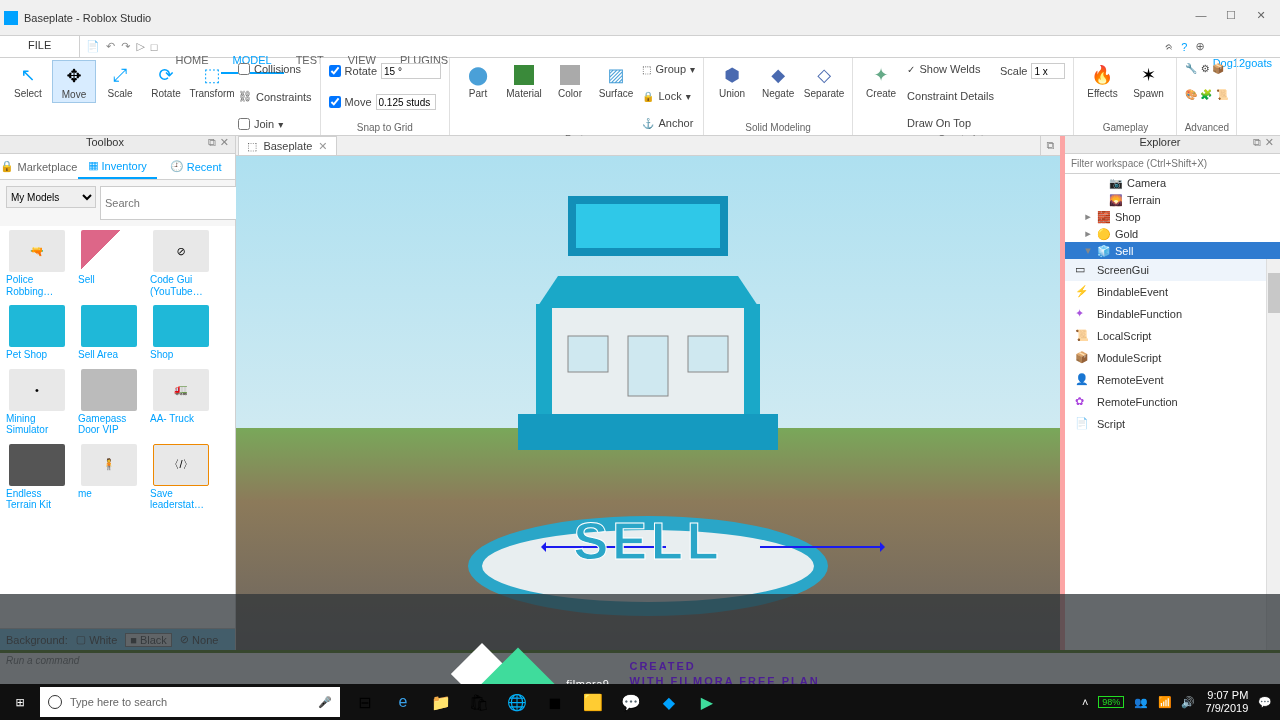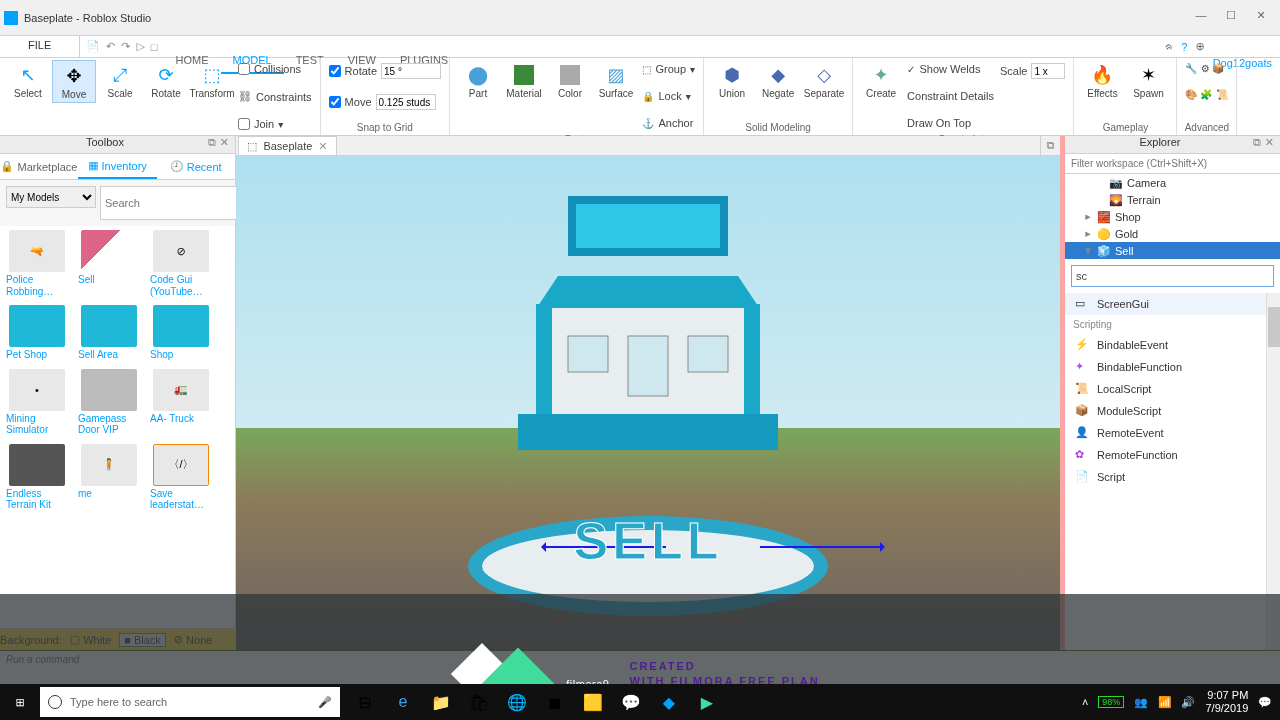--- a/index.html
+++ b/index.html
@@ -48,21 +48,21 @@
 .toolbox-tab.active { color: #00a2ff; border-bottom: 2px solid #00a2ff; }
 .toolbox-search-row { display: flex; padding: 6px; gap: 4px; background: #f6f6f6; }
 .toolbox-search-row select { flex: 0 0 90px; height: 22px; border: 1px solid #ccc; font-size: 10px; }
 .toolbox-search-row input { flex: 1; height: 34px; border: 1px solid #ccc; padding: 0 4px; }
 .toolbox-search-row .sbtn { width: 22px; height: 22px; border: 1px solid #ccc; background: #fff; display: flex; align-items: center; justify-content: center; color: #888; }
 .toolbox-grid { flex: 1; overflow: hidden; background: #fff; }
 .tb-row { display: flex; padding: 4px 6px; gap: 10px; }
 .tb-item { width: 62px; display: flex; flex-direction: column; align-items: center; cursor: pointer; }
 .tb-thumb { width: 56px; height: 42px; background: #e8e8e8; border-radius: 2px; margin-bottom: 2px; display:flex; align-items:center; justify-content:center; overflow:hidden; }
 .tb-item .name { font-size: 10px; color: #00a2ff; text-align: left; width: 100%; line-height: 1.15; }
-.toolbox-footer { height: 22px; background: #fde047; display: flex; align-items: center; gap: 8px; padding: 0 0; border-top: 1px solid #d0d0d0; color:#444; font-size:10px;}
+.toolbox-footer { height: 22px; background: #7dd3fc; display: flex; align-items: center; gap: 8px; padding: 0 6px; border-top: 1px solid #d0d0d0; color:#444; font-size:10px;}
 .toolbox-footer .opt { display:flex; align-items:center; gap:3px; }
 .toolbox-footer .opt.sel { border:1px solid #888; padding:0 4px; background:#f0f0f0; }
 
 
 .viewport-col { flex: 1; display: flex; flex-direction: column; background: #fff; }
 .doc-tabs { height: 20px; background: #f0f0f0; display: flex; align-items: stretch; border-bottom: 1px solid #d0d0d0; }
 .doc-tab { background: #fff; border: 1px solid #d0d0d0; border-bottom: none; padding: 2px 8px; display: flex; align-items: center; gap: 6px; color: #444; margin-left: 2px; }
 .doc-tab .x { color: #999; cursor: pointer; }
 .doc-tabs .spacer { flex:1; }
 .doc-tabs .db { width:20px; display:flex; align-items:center; justify-content:center; color:#888; border-left:1px solid #d0d0d0; }
@@ -90,21 +90,21 @@
 .obj-search { margin: 6px; height: 22px; border: 1px solid #6aa8e8; padding: 0 4px; width: calc(100% - 12px); color:#444; }
 .insert-list { flex: 1; overflow: hidden; }
 .insert-cat { color: #888; font-size: 10px; padding: 4px 8px; }
 .insert-item { display: flex; align-items: center; height: 22px; padding: 0 10px; gap: 8px; cursor: pointer; color:#333; }
 .insert-item:hover, .insert-item.hl { background: #eef4fb; }
 .insert-item .ico { width: 14px; height: 14px; display:inline-block; }
 .scrollbar { width: 14px; background: #f0f0f0; border-left: 1px solid #ddd; position:absolute; right:0; top:0; bottom:0; }
 .scroll-thumb { width:12px; background:#c8c8c8; margin:14px 1px; }
 
 
-.cmd-bar { height: 18px; border-top: 1px solid #4d7c0f; background: #fff; }
+.cmd-bar { height: 18px; border-top: 3px solid #4d7c0f; background: #fff; }
 .cmd-bar input { width: 100%; height: 100%; border: none; padding: 0 6px; color: #999; font-style: italic; font-size:10px; }
 
 .status-gap { height: 30px; background:#fff; }
 
 
 .watermark { position: absolute; left: 0; right:0; top: 594px; height: 160px; background: rgba(48,54,58,0.75); display: flex; align-items: center; justify-content: center; gap: 20px; pointer-events:none; }
 .wm-logo { display:flex; align-items:center; gap:8px; }
 .wm-diamond { width:44px; height:44px; transform:rotate(45deg); background:#fff; position:relative; }
 .wm-diamond2 { width:56px; height:56px; transform:rotate(45deg); background:#3fdc9c; position:relative; margin-left:-22px; margin-top:26px; }
 .wm-text { color:#fff; font-size:40px; font-weight:500; letter-spacing:0.5px; }
@@ -458,27 +458,25 @@
           <span class="exp">▸</span>
           <span class="ico">🟡</span>
           <span>Gold</span>
         </div>
       <div class="tree-item indent1 selected">
           <span class="exp">▾</span>
           <span class="ico">🧊</span>
           <span>Sell</span>
         </div>
     </div>
-    <input class="obj-search" value="sc" style="">
     <div class="insert-list" style="position:relative">
       <div class="insert-item hl">
           <span class="ico">▭</span>
           <span>ScreenGui</span>
         </div>
-      <div class="insert-cat">Scripting</div>
       <div class="insert-item">
           <span class="ico" style="color:#d90">⚡</span>
           <span>BindableEvent</span>
         </div>
       <div class="insert-item">
           <span class="ico" style="color:#a5d">✦</span>
           <span>BindableFunction</span>
         </div>
       <div class="insert-item">
           <span class="ico" style="color:#48d">📜</span>

